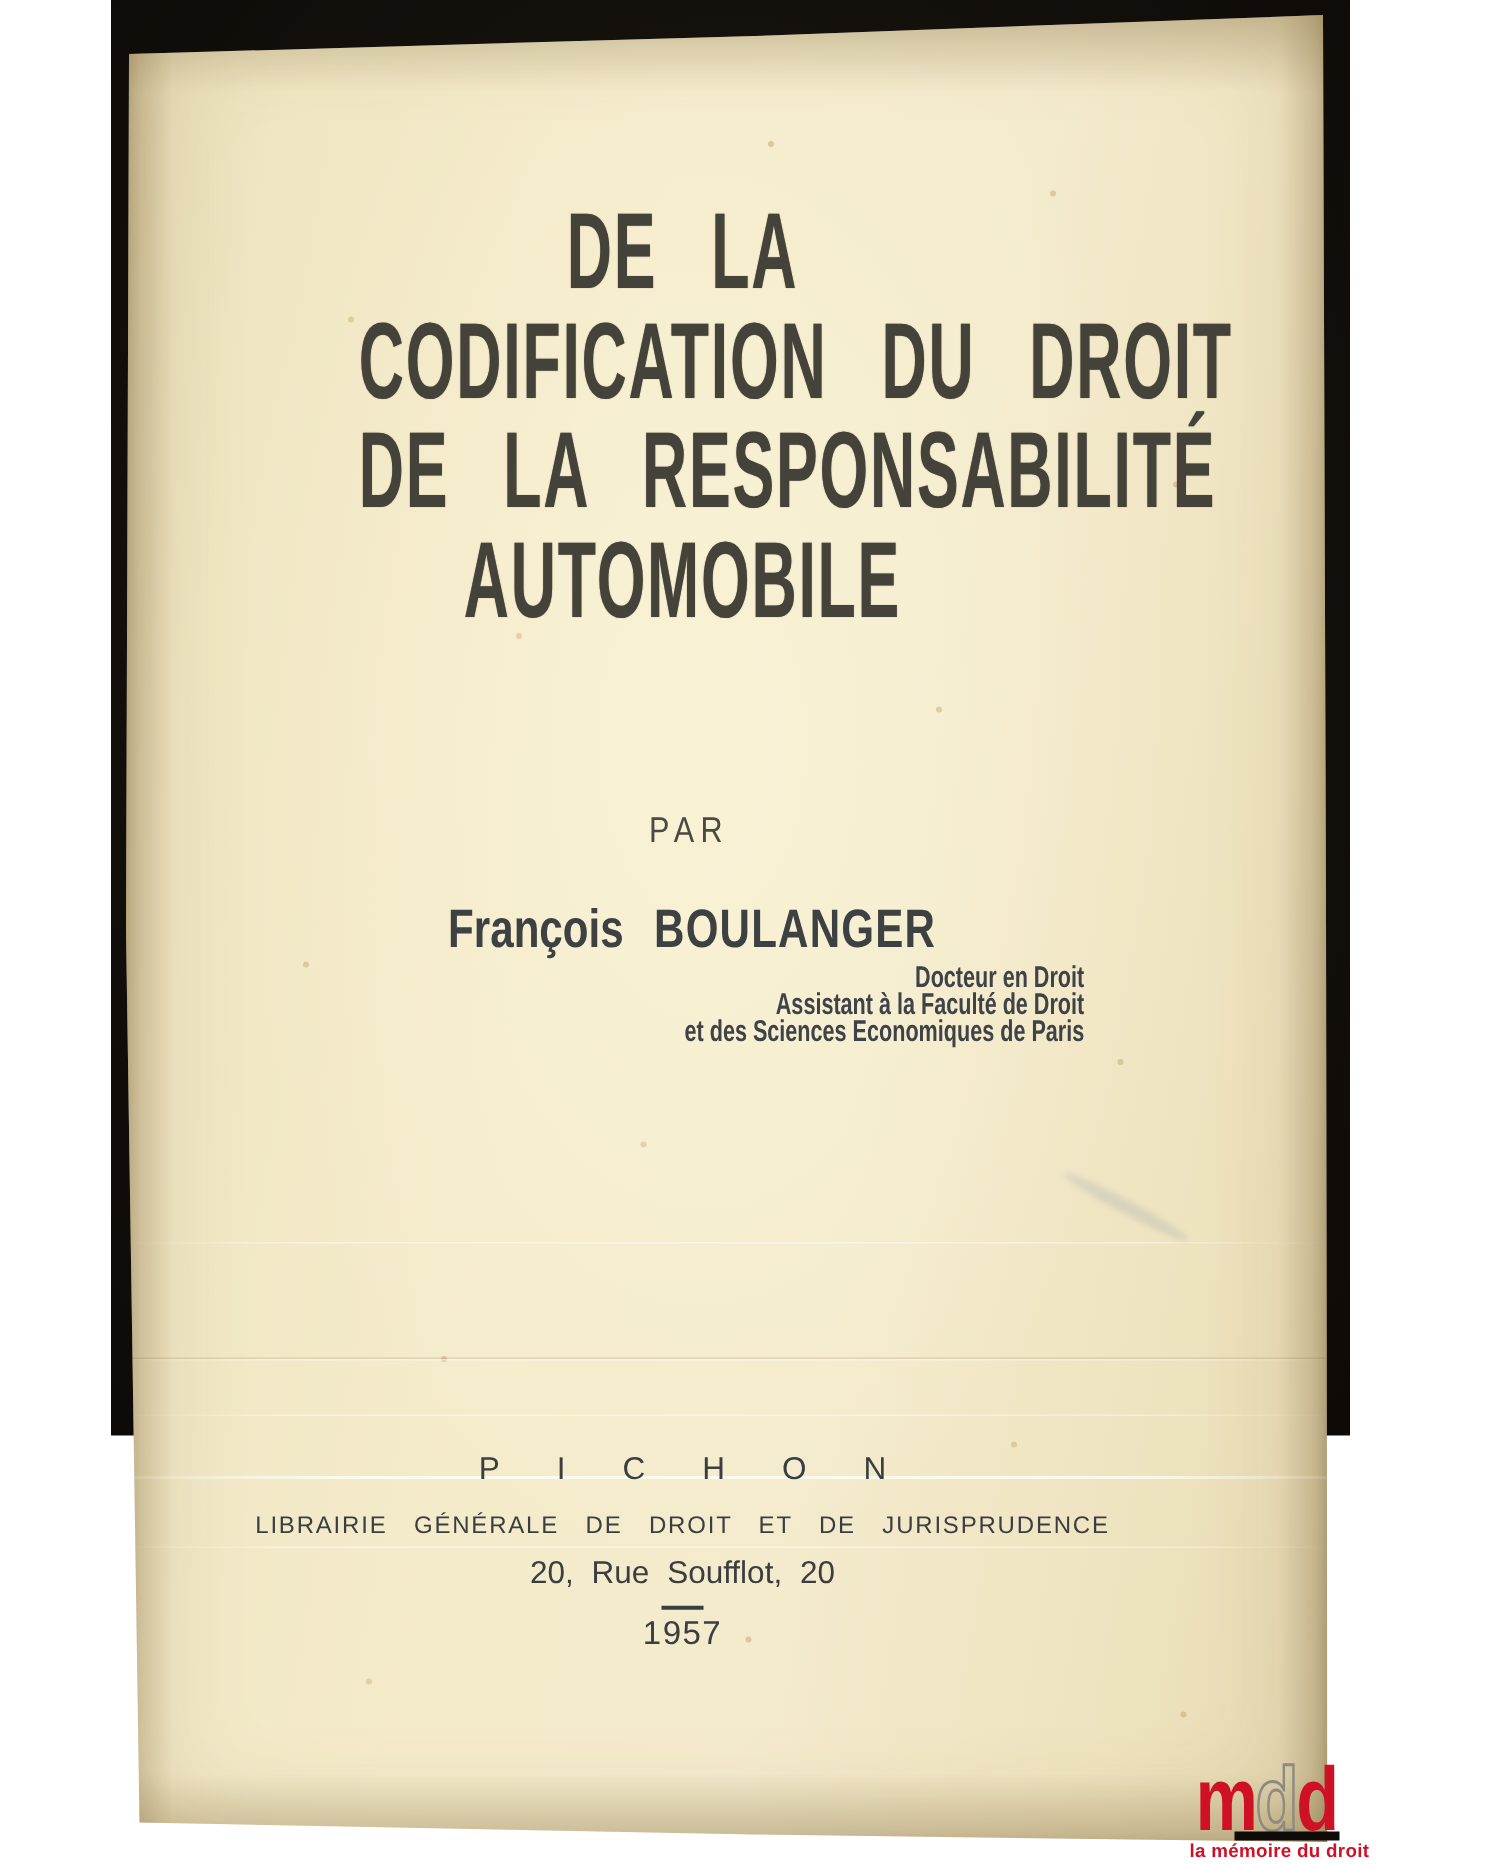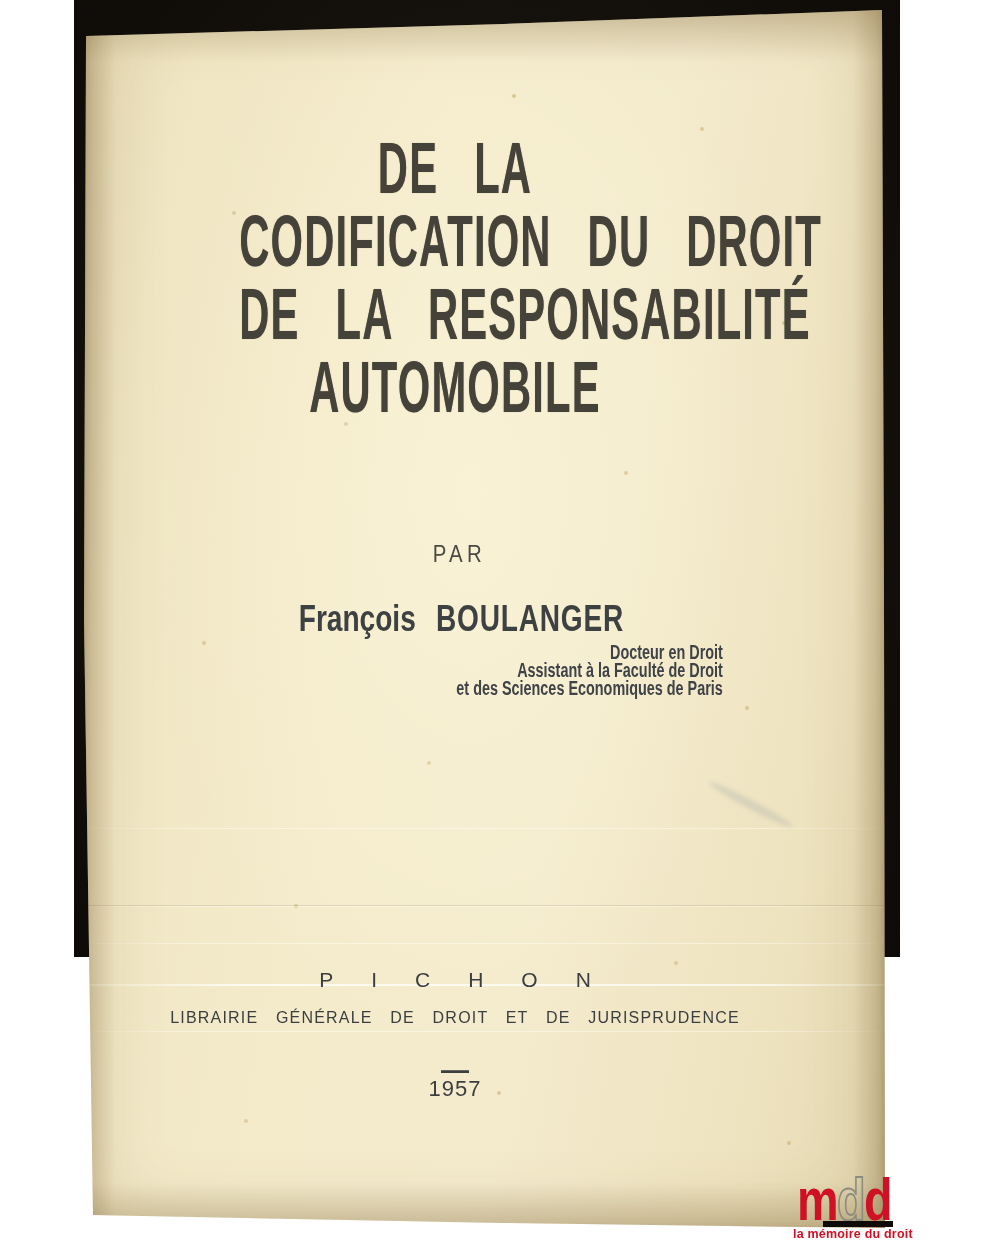--- a/index.html
+++ b/index.html
@@ -104,20 +104,21 @@
       <div class="cline author"><span>François</span><span class="last">BOULANGER</span></div>
 
       <div class="cline credentials">
         <div>Docteur en Droit</div>
         <div>Assistant à la Faculté de Droit</div>
         <div>et des Sciences Economiques de Paris</div>
       </div>
 
       <div class="cline imprint-city">PICHON</div>
       <div class="cline imprint-publisher">LIBRAIRIE GÉNÉRALE DE DROIT ET DE JURISPRUDENCE</div>
+      <div class="cline imprint-address">20, Rue Soufflot, 20</div>
       <div class="cline imprint-sep">—</div>
       <div class="cline imprint-year">1957</div>
 
     </div>
   </div>
 
   <div class="mdd">
     <div class="mdd-text"><span class="solid">m</span><span class="outline">d</span><span class="solid">d</span></div>
     <div class="mdd-bar"></div>
     <div class="mdd-tagline">la mémoire du droit</div>

